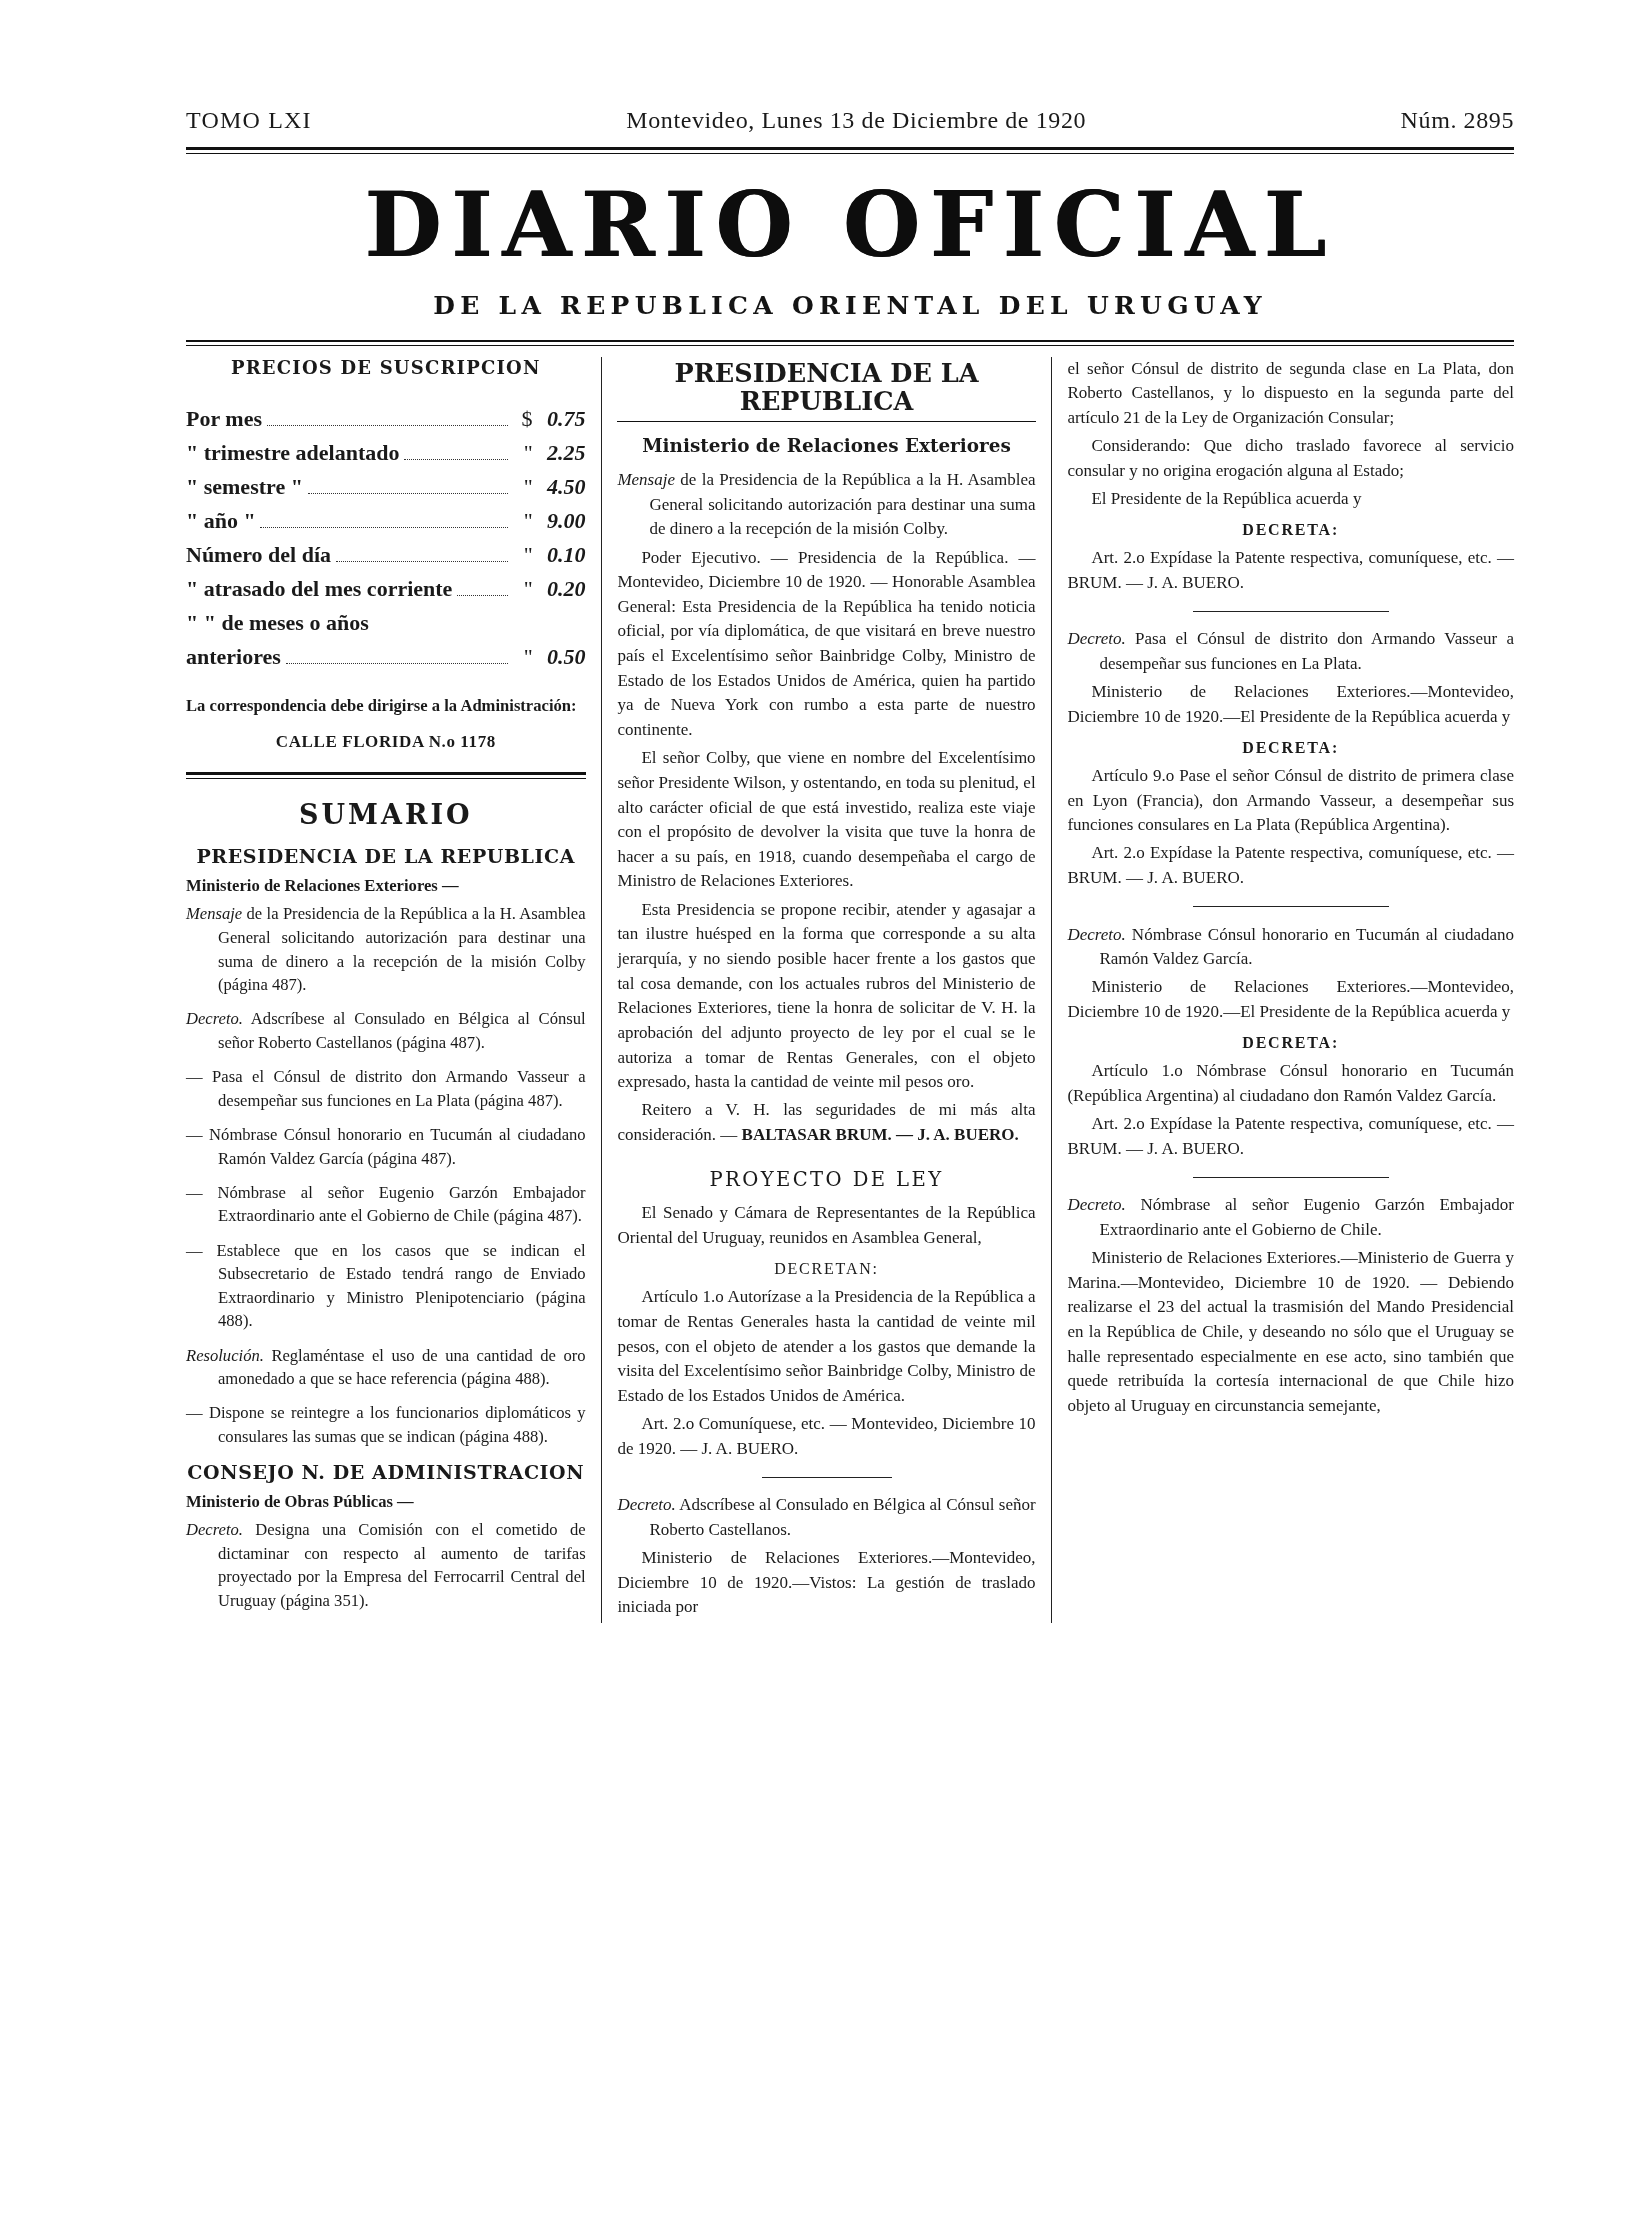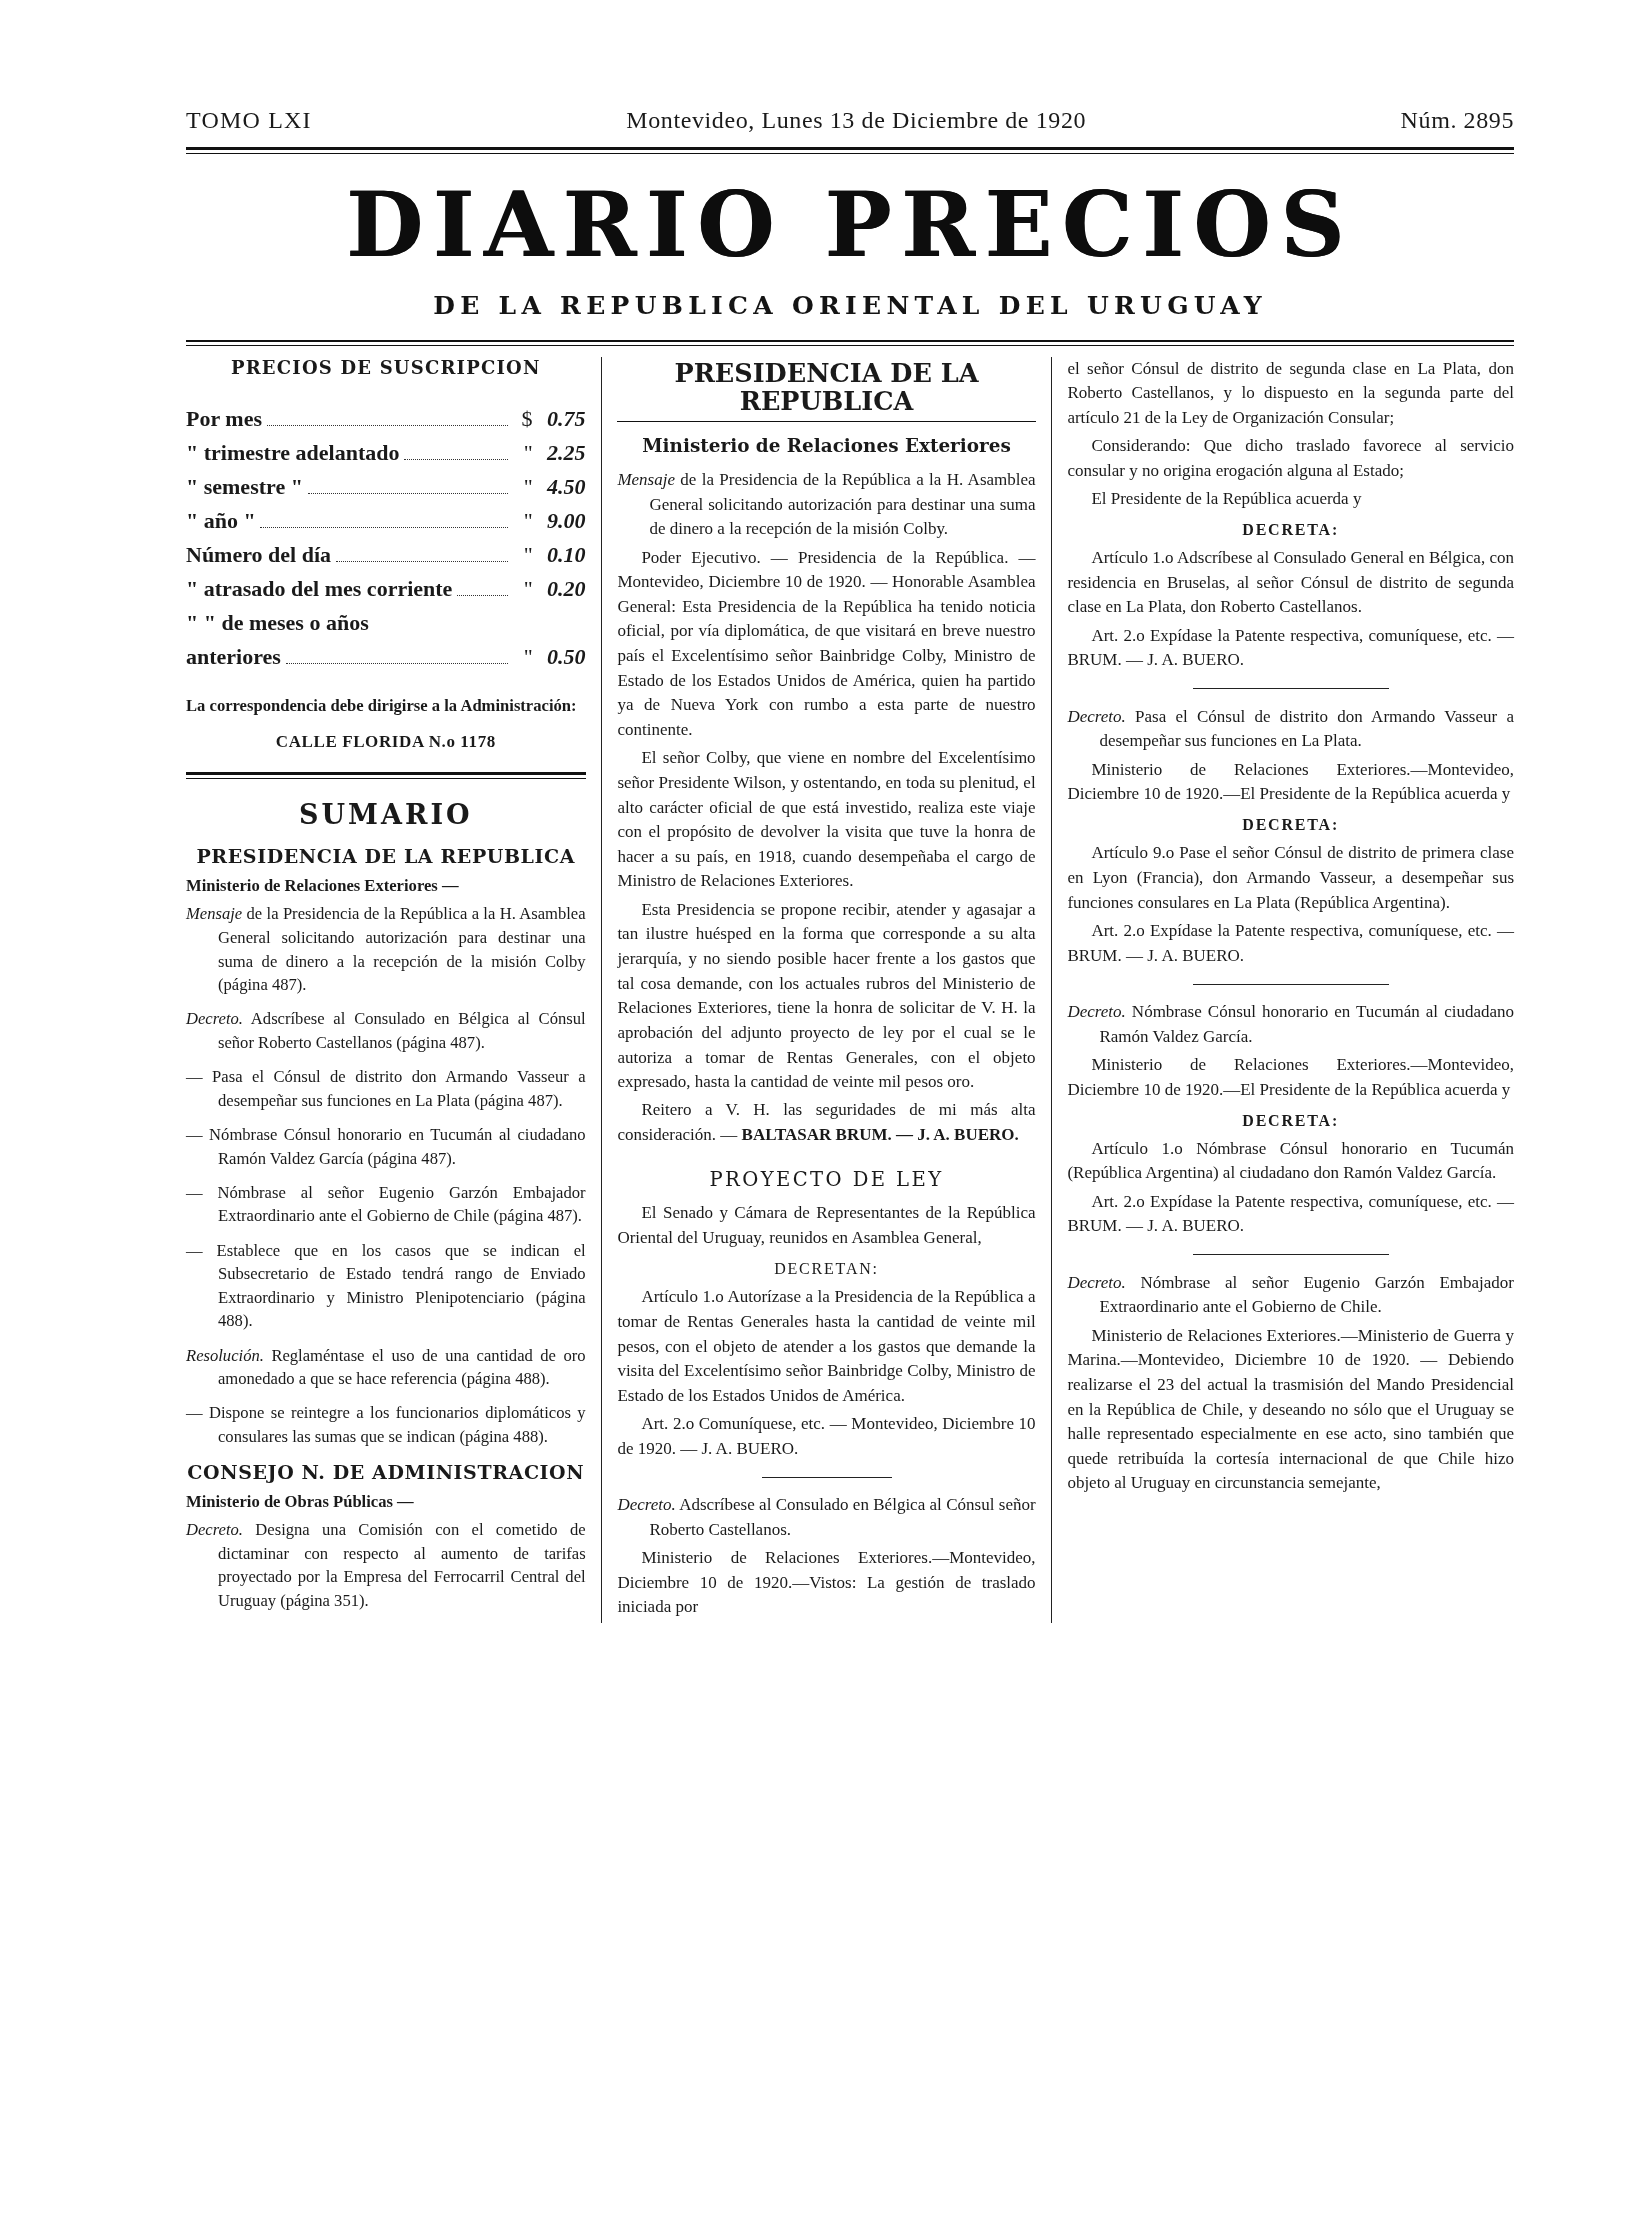--- a/index.html
+++ b/index.html
@@ -216,21 +216,21 @@
 <div class="page">
   <div class="inner">
 
     <div class="masthead-top">
       <div class="tomo">TOMO LXI</div>
       <div class="date">Montevideo, Lunes 13 de Diciembre de 1920</div>
       <div class="num">Núm. 2895</div>
     </div>
     <div class="rule-double"></div>
 
-    <div class="title-big">DIARIO PRECIOS</div>
+    <div class="title-big">DIARIO OFICIAL</div>
     <div class="title-sub">DE LA REPUBLICA ORIENTAL DEL URUGUAY</div>
     <div class="rule-double2"></div>
 
     <div class="cols">
 
       <div class="col col1">
         <div class="precios-head">PRECIOS DE SUSCRIPCION</div>
 
         <div class="price-list">
           <div class="price-row">
@@ -352,21 +352,20 @@
         </div>
 
         <div class="para first">Ministerio de Relaciones Exteriores.—Montevideo, Diciembre 10 de 1920.—Vistos: La gestión de traslado iniciada por</div>
       </div>
 
       <div class="col col3">
         <div class="para">el señor Cónsul de distrito de segunda clase en La Plata, don Roberto Castellanos, y lo dispuesto en la segunda parte del artículo 21 de la Ley de Organización Consular;</div>
         <div class="para first">Considerando: Que dicho traslado favorece al servicio consular y no origina erogación alguna al Estado;</div>
         <div class="para first">El Presidente de la República acuerda y</div>
         <div class="center-sm b">DECRETA:</div>
-        <div class="para first">Artículo 1.o Adscríbese al Consulado General en Bélgica, con residencia en Bruselas, al señor Cónsul de distrito de segunda clase en La Plata, don Roberto Castellanos.</div>
         <div class="para first">Art. 2.o Expídase la Patente respectiva, comuníquese, etc. — BRUM. — J. A. BUERO.</div>
 
         <div class="short-rule wide"></div>
 
         <div class="para ind-hang">
           <span class="i">Decreto.</span><span> Pasa el Cónsul de distrito don Armando Vasseur a desempeñar sus funciones en La Plata.</span>
         </div>
         <div class="para first">Ministerio de Relaciones Exteriores.—Montevideo, Diciembre 10 de 1920.—El Presidente de la República acuerda y</div>
         <div class="center-sm b">DECRETA:</div>
         <div class="para first">Artículo 9.o Pase el señor Cónsul de distrito de primera clase en Lyon (Francia), don Armando Vasseur, a desempeñar sus funciones consulares en La Plata (República Argentina).</div>

